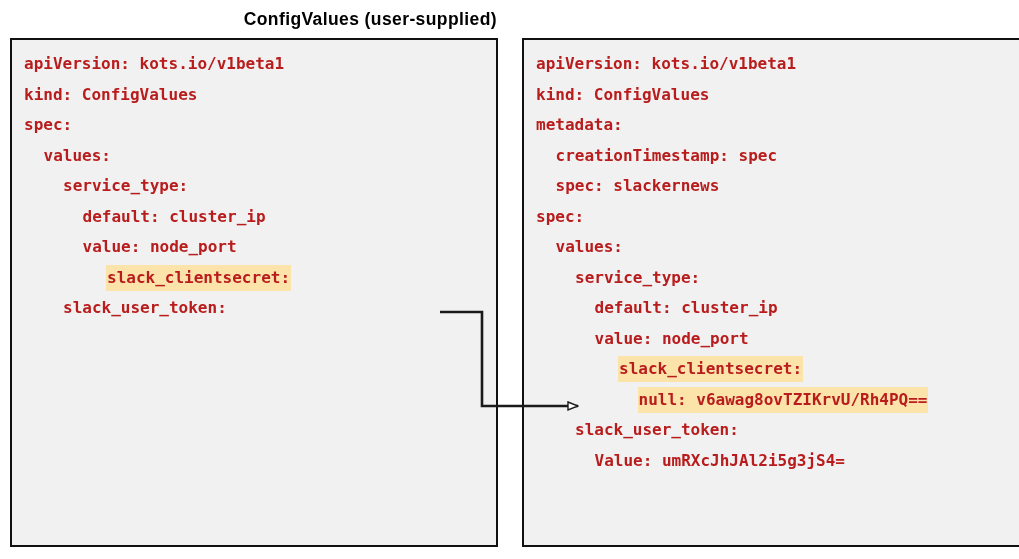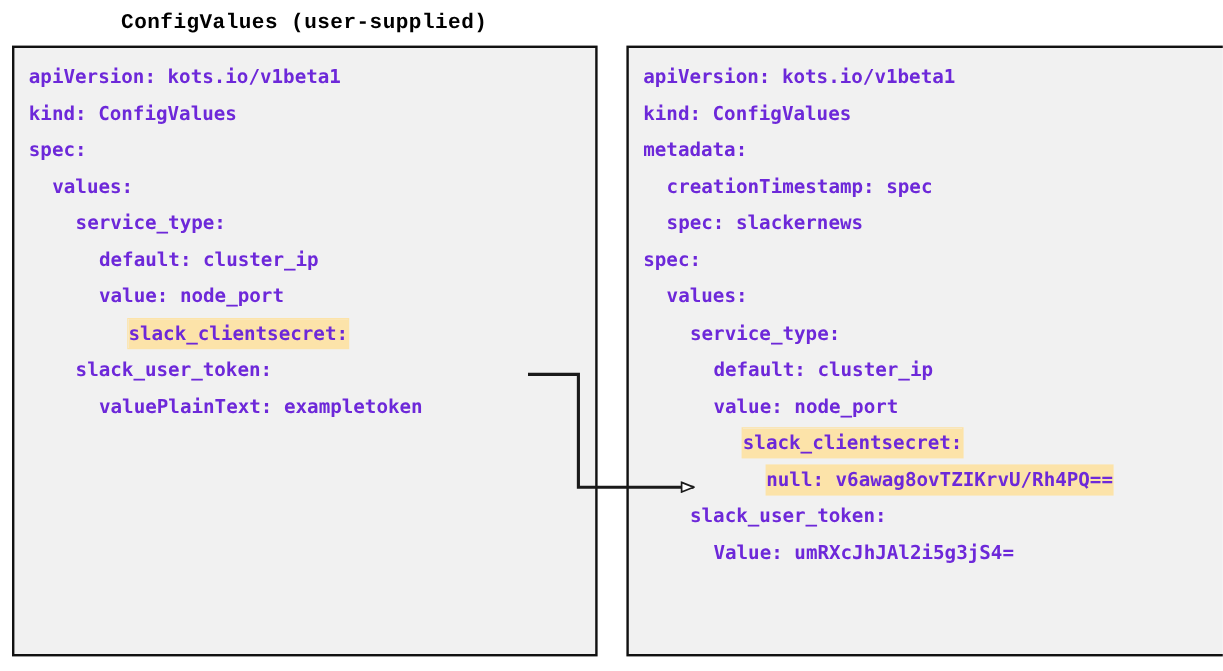--- a/index.html
+++ b/index.html
@@ -18,27 +18,27 @@
   #stage {
     position: absolute;
     left: 0; top: 0;
     width: 1019px;
     height: 559px;
   }
 
   
   .panel-title {
     position: absolute;
-    font-family: Liberation Mono, monospace;
+    font-family: Liberation Sans, sans-serif;
     font-weight: bold;
     font-size: 17.5px;
     letter-spacing: 0.4px;
     color: #000000;
     white-space: nowrap;
-    text-align: center;
+    text-align: right;
   }
   #title-left  { left: 10px;  top: 9px;  width: 487px; }
   #title-right { left: 522px; top: 9px;  width: 480px; }
 
   
   .panel {
     position: absolute;
     box-sizing: border-box;
     background: #f1f1f1;
     border: 2px solid #111111;
@@ -64,21 +64,21 @@
     width: 100%;
     padding: 0;
   }
 
   .code-line {
     font-family: "DejaVu Sans Mono", "Liberation Mono", monospace;
     font-weight: bold;
     font-size: 16px;
     line-height: 30.5px;
     height: 30.5px;
-    color: #6d28d9;
+    color: #b91c1c;
     white-space: pre;
     padding-left: 12px;
   }
 
   .code-line .seg {
     display: inline;
     padding: 2px 0 3px 0;
   }
   .code-line.hl .seg {
     background: #fce3a9;
@@ -108,21 +108,20 @@
     <div class="code-block" id="code-left">
         <div class="code-line" style="padding-left: 12px;"><span class="seg">apiVersion: kots.io/v1beta1</span></div>
         <div class="code-line" style="padding-left: 12px;"><span class="seg">kind: ConfigValues</span></div>
         <div class="code-line" style="padding-left: 12px;"><span class="seg">spec:</span></div>
         <div class="code-line" style="padding-left: 31.5px;"><span class="seg">values:</span></div>
         <div class="code-line" style="padding-left: 51px;"><span class="seg">service_type:</span></div>
         <div class="code-line" style="padding-left: 70.5px;"><span class="seg">default: cluster_ip</span></div>
         <div class="code-line" style="padding-left: 70.5px;"><span class="seg">value: node_port</span></div>
         <div class="code-line hl" style="padding-left: 51px;"><span class="seg">slack_clientsecret:</span></div>
         <div class="code-line" style="padding-left: 51px;"><span class="seg">slack_user_token:</span></div>
-        <div class="code-line" style="padding-left: 70.5px;"><span class="seg">valuePlainText: exampletoken</span></div>
       </div>
   </div>
 
   <div class="panel" id="panel-right">
     <div class="code-block" id="code-right">
         <div class="code-line" style="padding-left: 12px;"><span class="seg">apiVersion: kots.io/v1beta1</span></div>
         <div class="code-line" style="padding-left: 12px;"><span class="seg">kind: ConfigValues</span></div>
         <div class="code-line" style="padding-left: 12px;"><span class="seg">metadata:</span></div>
         <div class="code-line" style="padding-left: 31.5px;"><span class="seg">creationTimestamp: spec</span></div>
         <div class="code-line" style="padding-left: 31.5px;"><span class="seg">spec: slackernews</span></div>

